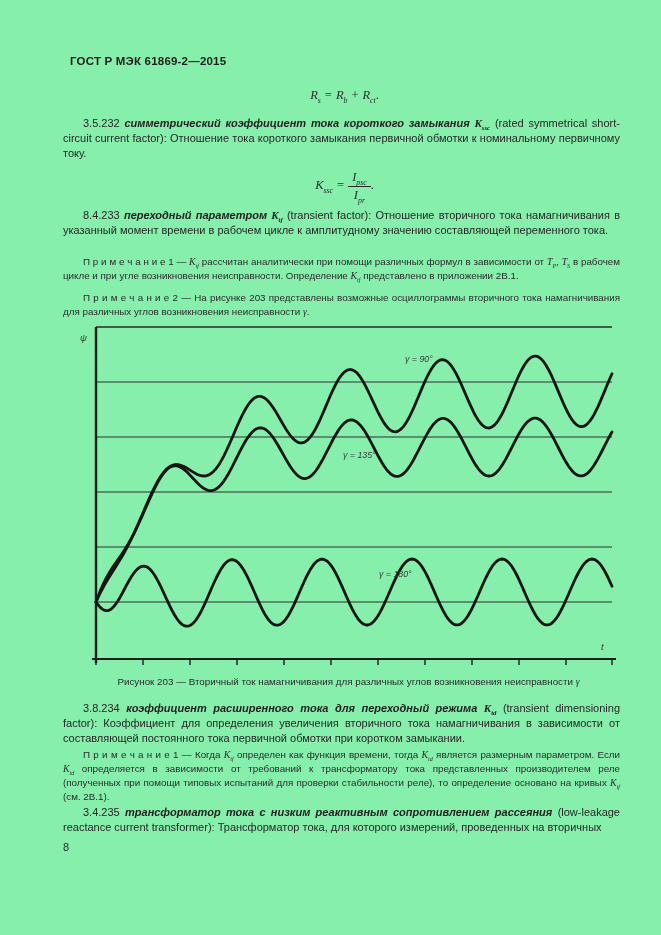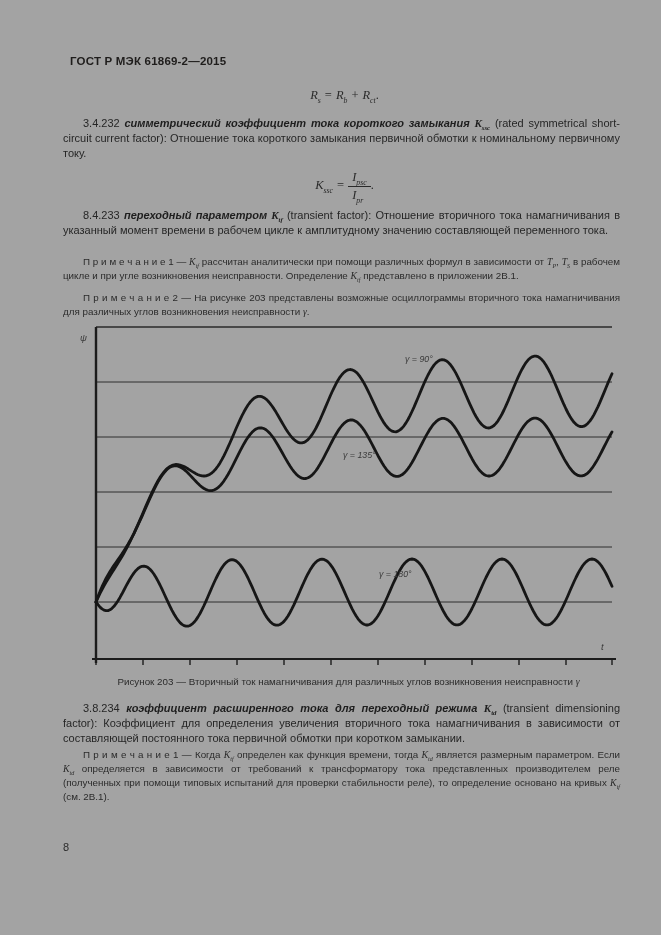--- a/index.html
+++ b/index.html
@@ -1,19 +1,19 @@
 <!DOCTYPE html>
 <html><head>
 <meta charset="utf-8">
 <style>
   html,body{margin:0;padding:0;background:#ffffff;}
   .page{
     position:relative;
     width:661px;height:935px;
-    background:#a3a3a3;
+    background:#86efac;
     font-family:"Liberation Sans", sans-serif;
     color:#222;
     overflow:hidden;
   }
   .abs{position:absolute;}
   .doc-header{
     font-size:11.5px;font-weight:bold;color:#1f1d1c;letter-spacing:.2px;
   }
   .para{
     width:557px;font-size:11px;line-height:15px;text-align:justify;
@@ -26,41 +26,41 @@
   .b{font-weight:bold;}
   .i{font-style:italic;font-family:"Liberation Serif", serif;}
   .para .b{color:#1e1e1e;font-style:italic;}
   sub{font-size:0.62em;line-height:0;}
   .formula{
     width:661px;text-align:center;font-size:12.5px;color:#2a2a2a;
     font-family:"Liberation Serif", serif;
   }
   .formula .v{font-style:italic;}
   .formula .op{padding:0 4px;}
-  .frac{display:inline-block;vertical-align:middle;text-align:left;}
+  .frac{display:inline-block;vertical-align:middle;text-align:center;}
   .frac .num{display:block;padding:0 4px 1px;border-bottom:1px solid #2a2a2a;}
   .frac .den{display:block;padding:1px 4px 0;}
   .caption{
     width:661px;text-align:center;font-size:9.8px;color:#2b2b2b;margin-left:18px;
   }
   .pagenum{font-size:11px;color:#2b2b2b;}
   svg text{font-family:"Liberation Sans", sans-serif;}
 </style>
 </head>
 <body>
 
 <div class="page">
 
   <div class="abs doc-header" style="left:70px;top:55px;">ГОСТ Р МЭК 61869-2—2015</div>
 
   <div class="abs formula" style="left:14px;top:88px;">
     <span class="v">R</span><sub class="v">s</sub><span class="op">=</span><span class="v">R</span><sub class="v">b</sub><span class="op">+</span><span class="v">R</span><sub class="v">ct</sub><span>.</span>
   </div>
 
-  <div class="abs para" style="left:63px;top:116px;"><span>3.4.232 </span><span class="b">симметрический коэффициент тока короткого замыкания </span><span class="b i">K<sub>ssc</sub></span><span> (rated symmetrical short-circuit current factor): Отношение тока короткого замыкания первичной обмотки к номинальному первичному току.</span></div>
+  <div class="abs para" style="left:63px;top:116px;"><span>3.5.232 </span><span class="b">симметрический коэффициент тока короткого замыкания </span><span class="b i">K<sub>ssc</sub></span><span> (rated symmetrical short-circuit current factor): Отношение тока короткого замыкания первичной обмотки к номинальному первичному току.</span></div>
 
   <div class="abs formula" style="left:14px;top:170px;">
     <span class="v">K</span><sub class="v">ssc</sub><span class="op">=</span><span class="frac"><span class="num"><span class="v">I</span><sub class="v">psc</sub></span><span class="den"><span class="v">I</span><sub class="v">pr</sub></span></span><span>.</span>
   </div>
 
   <div class="abs para" style="left:63px;top:208px;"><span>8.4.233 </span><span class="b">переходный параметром </span><span class="b i">K<sub>tf</sub></span><span> (transient factor): Отношение вторичного тока намагничивания в указанный момент времени в рабочем цикле к амплитудному значению составляющей переменного тока.</span></div>
 
   <div class="abs note" style="left:63px;top:255px;"><span>П р и м е ч а н и е   1 — </span><span class="i">K<sub>tf</sub></span><span> рассчитан аналитически при помощи различных формул в зависимости от </span><span class="i">T<sub>P</sub></span><span>, </span><span class="i">T<sub>S</sub></span><span> в рабочем цикле и при угле возникновения неисправности. Определение </span><span class="i">K<sub>tf</sub></span><span> представлено в приложении 2В.1.</span></div>
 
   <div class="abs note" style="left:63px;top:291px;"><span>П р и м е ч а н и е   2 — На рисунке 203 представлены возможные осциллограммы вторичного тока намагничивания для различных углов возникновения неисправности </span><span class="i">γ</span><span>.</span></div>
@@ -95,16 +95,17 @@
       <text x="80" y="341" font-size="9.5" font-style="italic" fill="#3a3a3a">ψ</text>
       <text x="601" y="650" font-size="9.5" font-style="italic" fill="#3a3a3a">t</text>
     </svg>
 
   <div class="abs caption" style="left:0px;top:676px;"><span>Рисунок 203 — Вторичный ток намагничивания для различных углов возникновения неисправности </span><span class="i">γ</span></div>
 
   <div class="abs para" style="left:63px;top:701px;"><span>3.8.234 </span><span class="b">коэффициент расширенного тока для переходный режима </span><span class="b i">K<sub>td</sub></span><span> (transient dimensioning factor): Коэффициент для определения увеличения вторичного тока намагничивания в зависимости от составляющей постоянного тока первичной обмотки при коротком замыкании.</span></div>
 
   <div class="abs note" style="left:63px;top:748px;"><span>П р и м е ч а н и е   1 — Когда </span><span class="i">K<sub>tf</sub></span><span> определен как функция времени, тогда </span><span class="i">K<sub>td</sub></span><span> является размерным параметром. Если </span><span class="i">K<sub>td</sub></span><span> определяется в зависимости от требований к трансформатору тока представленных производителем реле (полученных при помощи типовых испытаний для проверки стабильности реле), то определение основано на кривых </span><span class="i">K<sub>tf</sub></span><span> (см. 2В.1).</span></div>
 
+  <div class="abs para" style="left:63px;top:805px;"><span>3.4.235 </span><span class="b">трансформатор тока с низким реактивным сопротивлением рассеяния </span><span>(low-leakage reactance current transformer): Трансформатор тока, для которого измерений, проведенных на вторичных</span></div>
 
   <div class="abs pagenum" style="left:63px;top:841px;">8</div>
 
 </div>
 
 </body></html>

